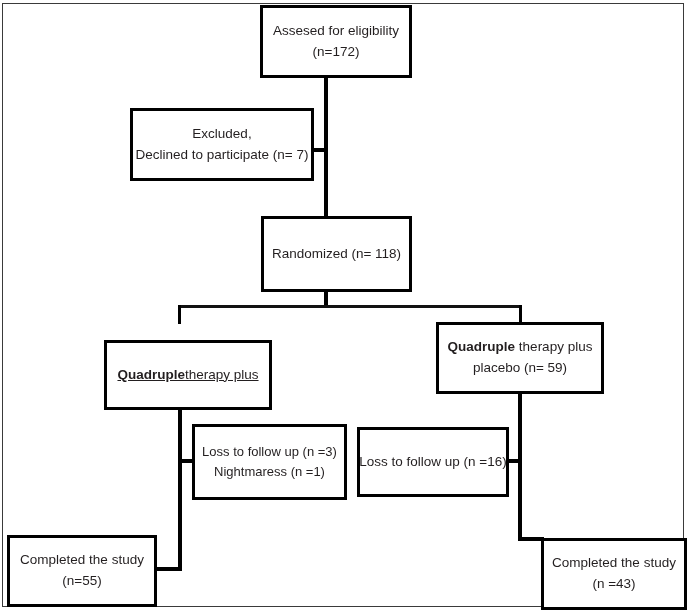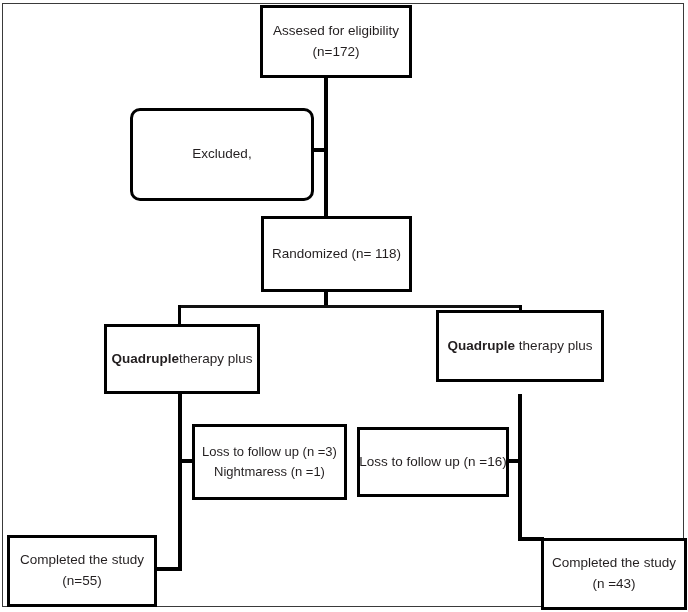--- a/index.html
+++ b/index.html
@@ -92,34 +92,36 @@
 
   <div class="conn" style="left:506px; top:459px; width:16px; height:4px;"></div>
 
   <div class="conn" style="left:518px; top:537px; width:26px; height:4px;"></div>
 
   <div class="node" style="left:260px; top:5px; width:152px; height:73px;">
     <span class="ln">Assesed for eligibility</span>
     <span class="ln">(n=172)</span>
   </div>
 
-  <div class="node" style="left:130px; top:108px; width:184px; height:93px;border-radius:10px;">
+  <div class="node" style="left:130px; top:108px; width:184px; height:73px;">
     <span class="ln">Excluded,</span>
+    <span class="ln">Declined to participate (n= 7)</span>
   </div>
 
   <div class="node" style="left:261px; top:216px; width:151px; height:76px;">
     <span class="ln">Randomized (n= 118)</span>
   </div>
 
-  <div class="node" style="left:104px; top:324px; width:156px; height:70px;">
+  <div class="node" style="left:104px; top:340px; width:168px; height:70px;text-decoration:underline;">
     <span class="ln"><span class="b">Quadruple</span><span>therapy plus</span></span>
   </div>
 
-  <div class="node" style="left:436px; top:310px; width:168px; height:72px;">
+  <div class="node" style="left:436px; top:322px; width:168px; height:72px;">
     <span class="ln"><span class="b">Quadruple</span><span> therapy plus</span></span>
+    <span class="ln">placebo (n= 59)</span>
   </div>
 
   <div class="node" style="left:192px; top:424px; width:155px; height:76px; font-size:13px;">
     <span class="ln">Loss to follow up (n =3)</span>
     <span class="ln">Nightmaress (n =1)</span>
   </div>
 
   <div class="node" style="left:357px; top:427px; width:152px; height:70px;">
     <span class="ln">Loss to follow up (n =16)</span>
   </div>

